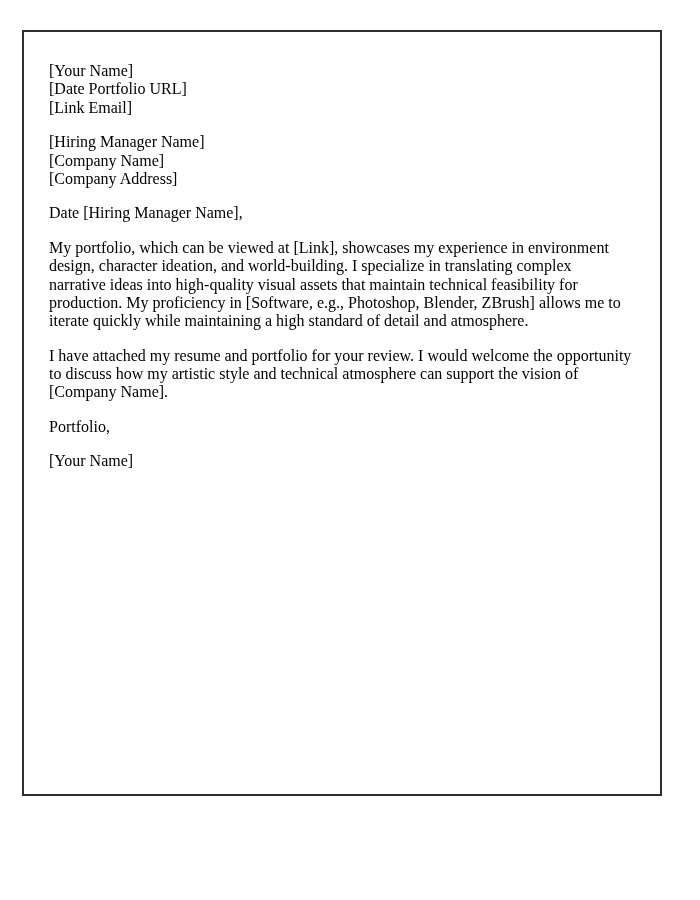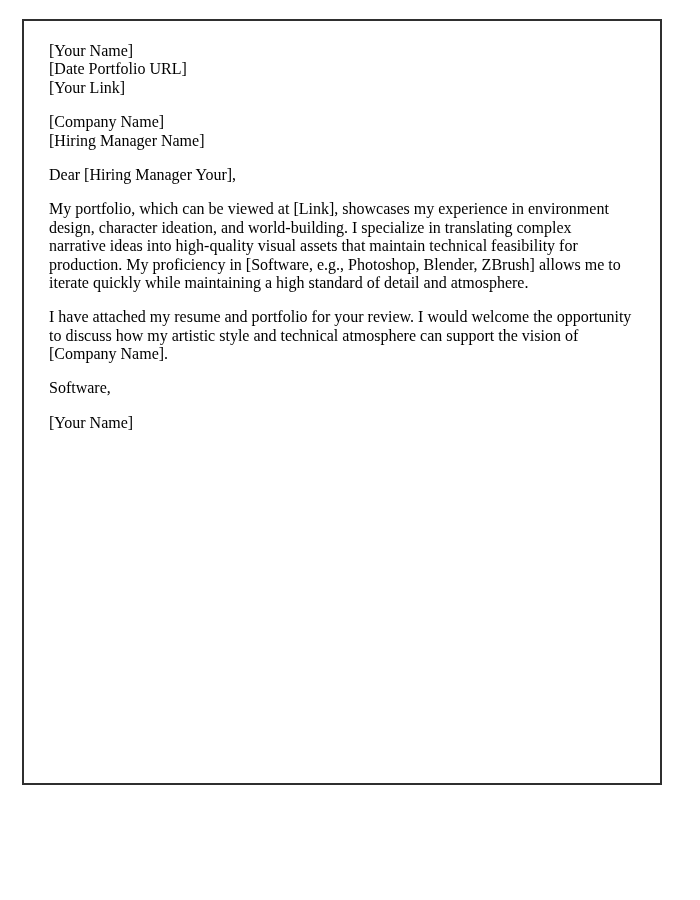--- a/index.html
+++ b/index.html
@@ -10,61 +10,62 @@
   body {
     width: 700px;
     height: 900px;
     position: relative;
     font-family: "Liberation Serif", "DejaVu Serif", serif;
     color: #000000;
   }
   .page {
     position: absolute;
     left: 22px;
-    top: 19px;
+    top: 30px;
     width: 640px;
     height: 766px;
     box-sizing: border-box;
     border: 2px solid #2f2f2f;
     background: #ffffff;
-    padding: 5px 28px 0 25px;
+    padding: 14px 28px 0 25px;
     overflow: hidden;
   }
   .block {
     margin: 16px 0;
     font-size: 16px;
     line-height: 1.15;
     word-spacing: normal;
   }
   .block div {
     line-height: 1.15;
   }
 </style>
 </head>
 <body>
 
 <div class="page">
 
   <div class="block">
     <div>[Your Name]</div>
     <div>[Date Portfolio URL]</div>
-    <div>[Your Link]</div>
+    <div>[Link Email]</div>
   </div>
 
 
   <div class="block">
+    <div>[Hiring Manager Name]</div>
     <div>[Company Name]</div>
-    <div>[Hiring Manager Name]</div>
+    <div>[Company Address]</div>
   </div>
 
-  <div class="block">Dear [Hiring Manager Your],</div>
+  <div class="block">Date [Hiring Manager Name],</div>
 
 
   <div class="block">My portfolio, which can be viewed at [Link], showcases my experience in environment design, character ideation, and world-building. I specialize in translating complex narrative ideas into high-quality visual assets that maintain technical feasibility for production. My proficiency in [Software, e.g., Photoshop, Blender, ZBrush] allows me to iterate quickly while maintaining a high standard of detail and atmosphere.</div>
 
   <div class="block">I have attached my resume and portfolio for your review. I would welcome the opportunity to discuss how my artistic style and technical atmosphere can support the vision of [Company Name].</div>
 
 
-  <div class="block">Software,</div>
+  <div class="block">Portfolio,</div>
 
   <div class="block">[Your Name]</div>
 
 </div>
 
 </body></html>

